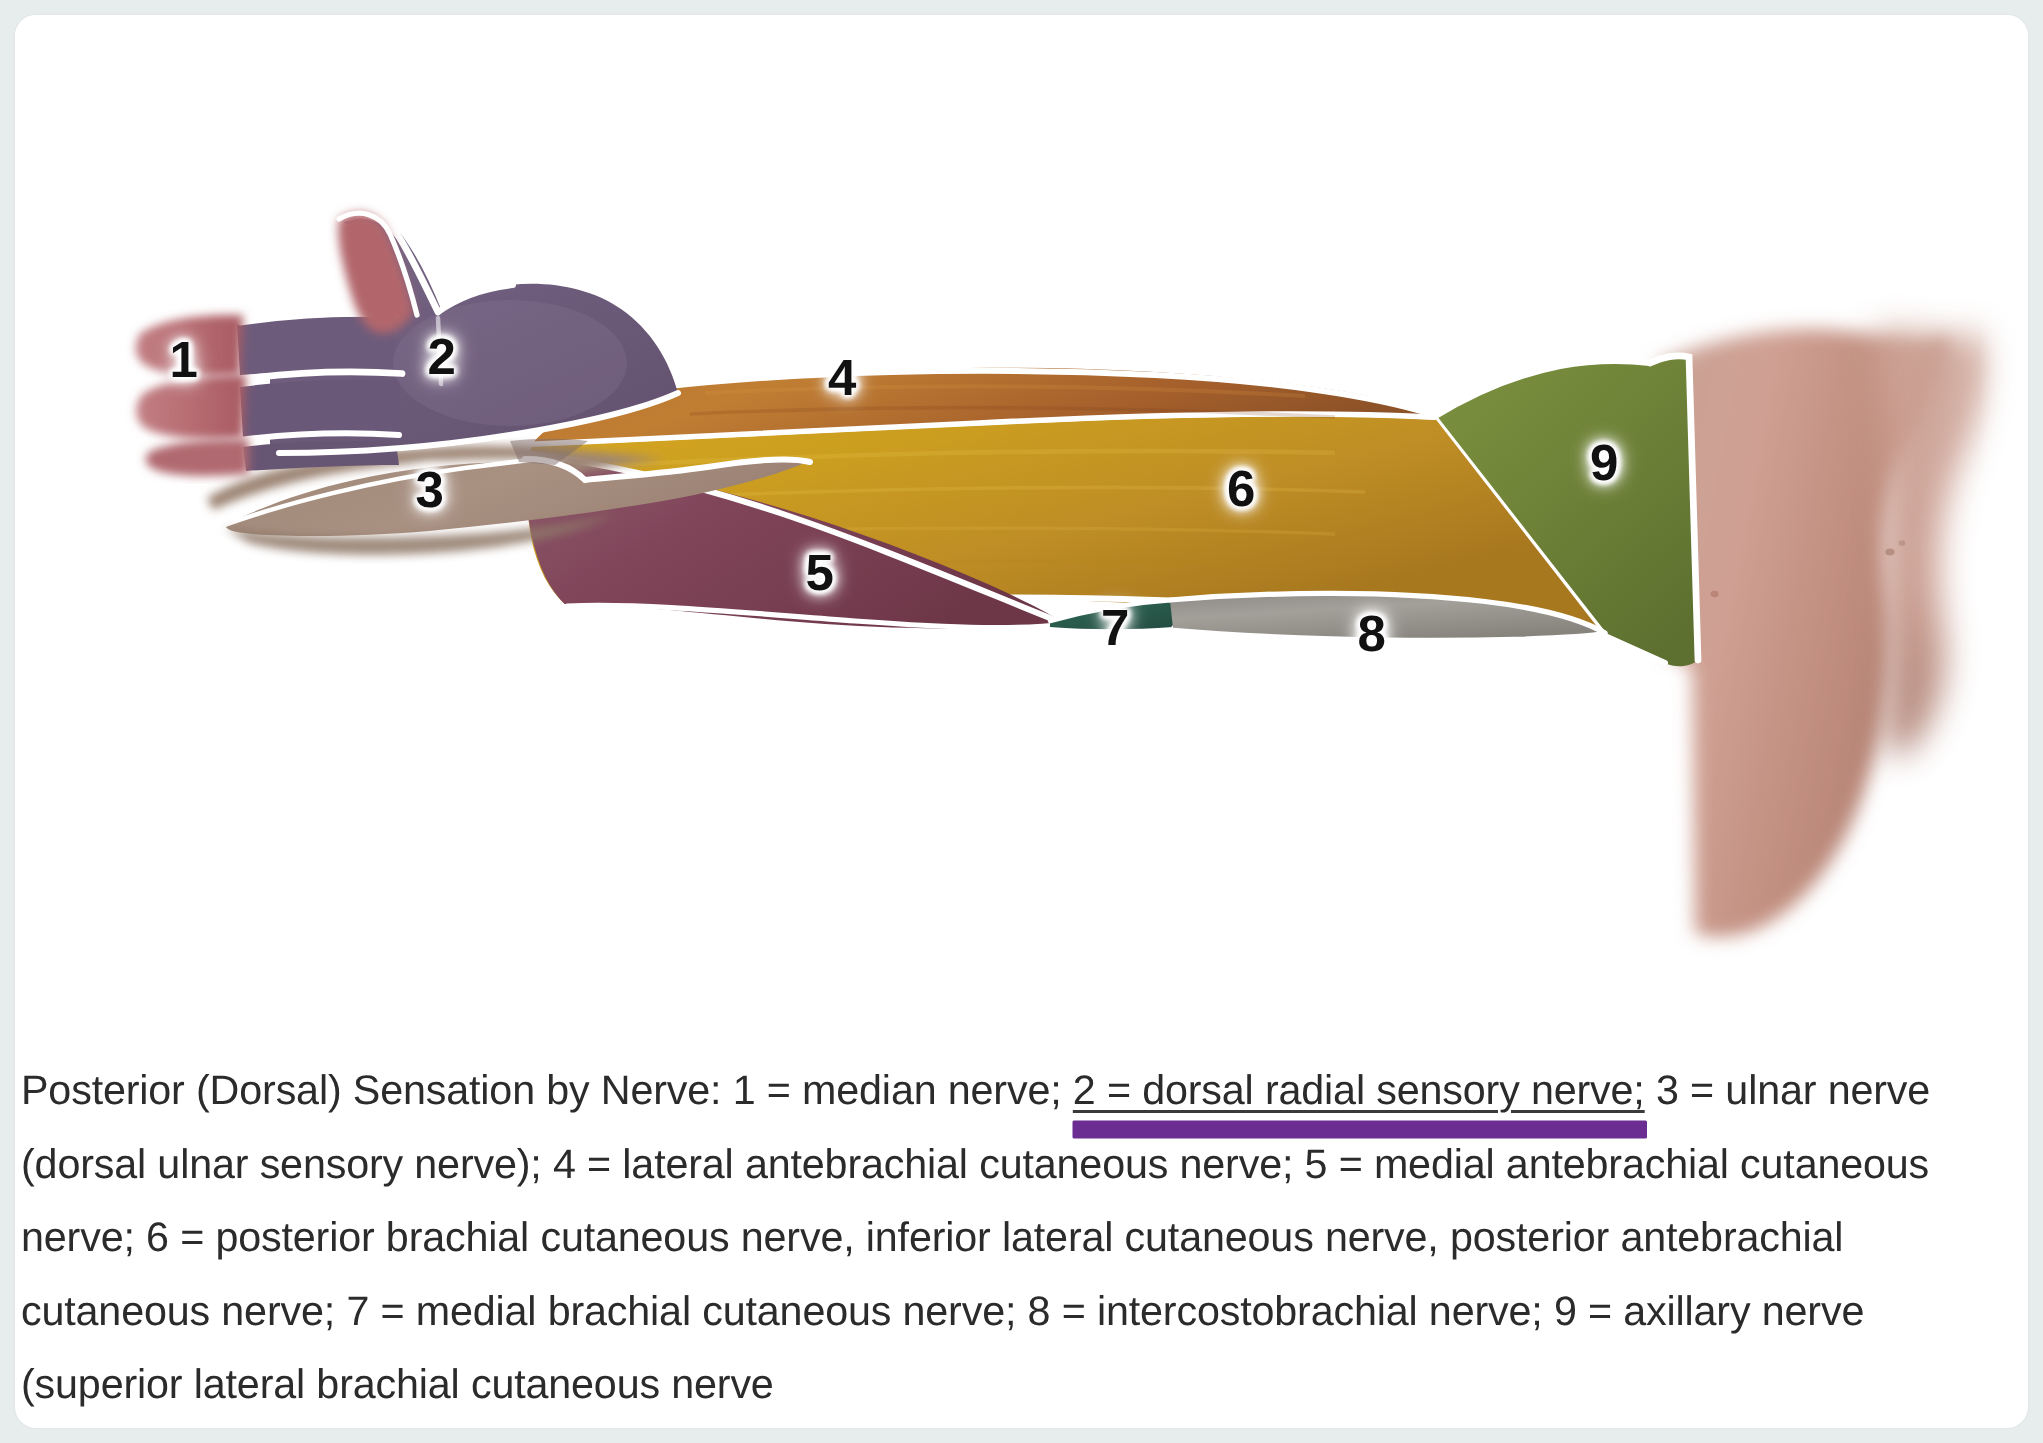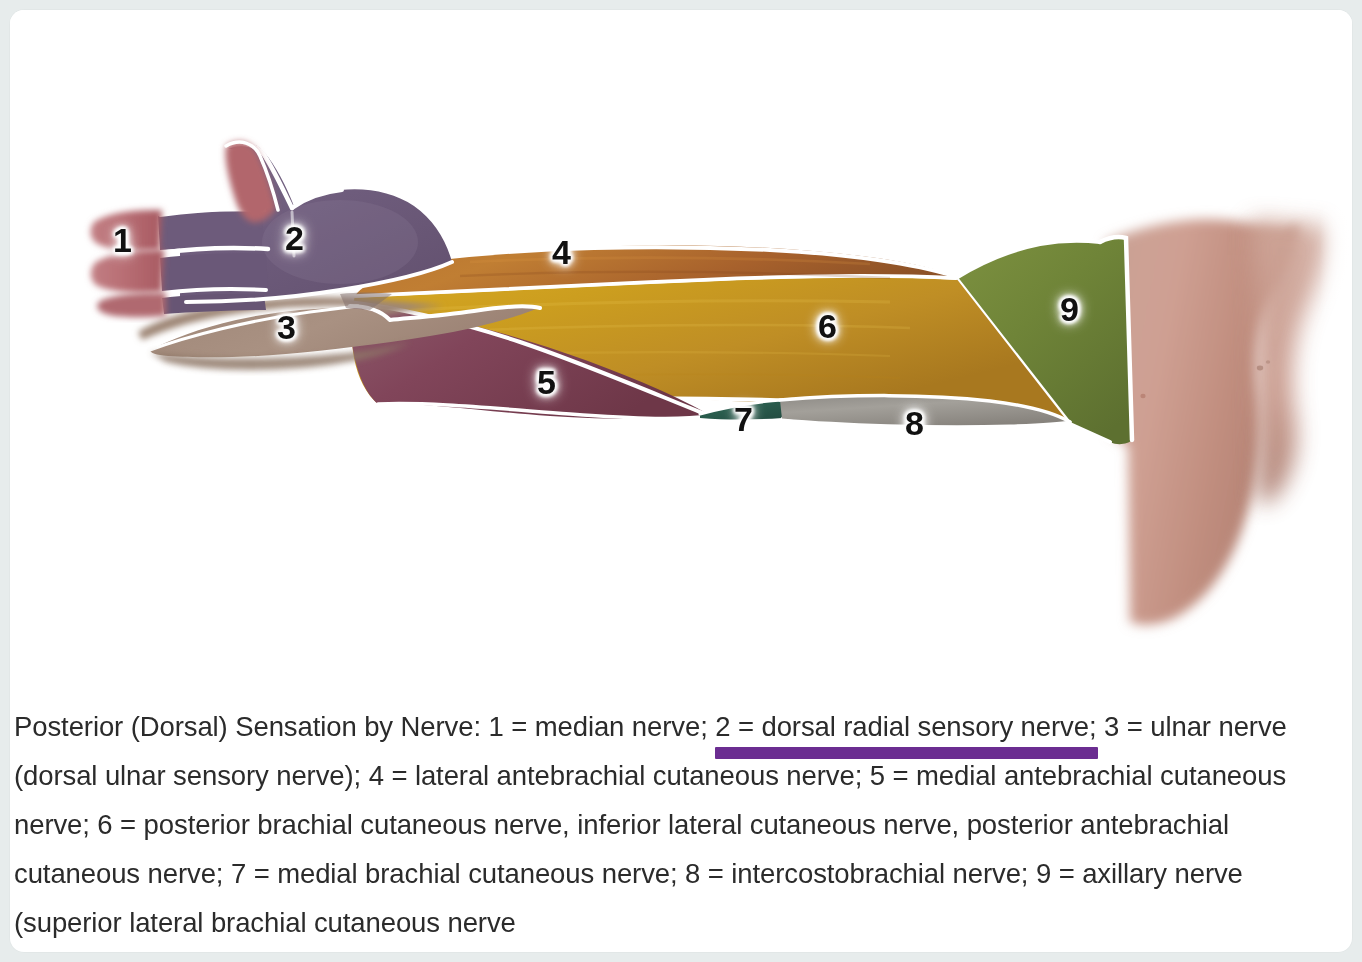--- a/index.html
+++ b/index.html
@@ -70,20 +70,21 @@
     left: 4px;
     top: 692px;
     width: 1330px;
     font-family: "Liberation Sans", sans-serif;
     font-size: 27.5px;
     line-height: 49px;
     color: #2b2b2b;
     letter-spacing: -0.1px;
   }
   .caption .hl {
+    text-decoration: underline;
     text-decoration-color: #3a3a3a;
     text-decoration-thickness: 1.5px;
     text-underline-offset: 4px;
     position: relative;
   }
   .caption .hl::after {
     content: "";
     position: absolute;
     left: 0;
     right: -2px;

